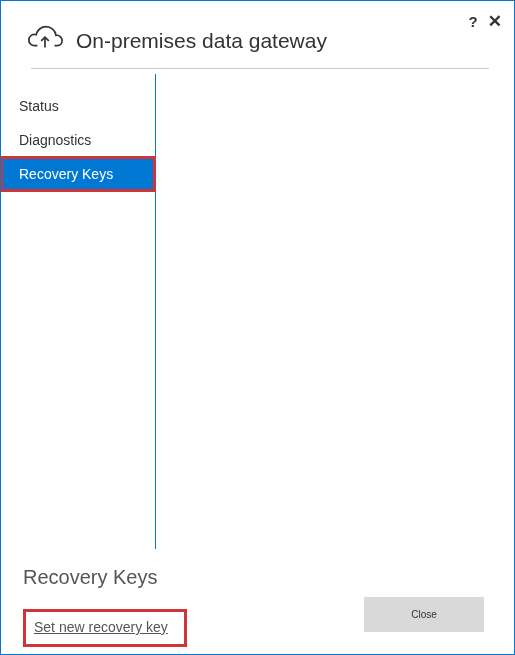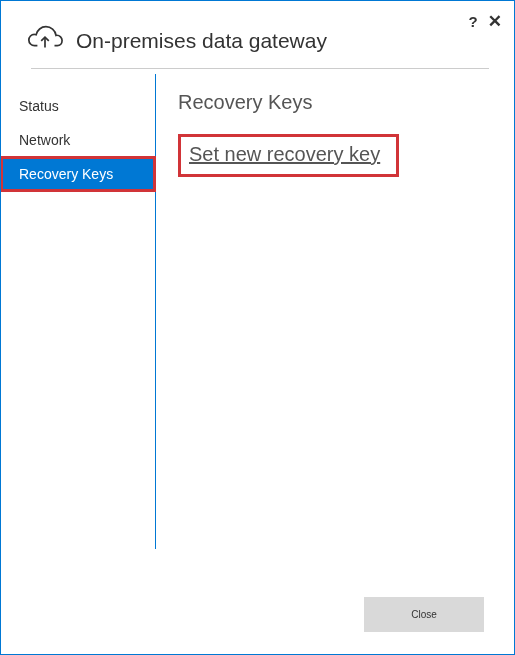--- a/index.html
+++ b/index.html
@@ -50,20 +50,21 @@
       font-size: 17px;
     }
     .divider {
       height: 1px;
       background: #ccc;
       margin: 0 25px 0 30px;
     }
     .content-wrapper {
       display: flex;
       padding-top: 5px;
+      flex-direction: column;
     }
     .sidebar {
       width: 155px;
       flex-shrink: 0;
       border-right: 1px solid #0078d4;
       min-height: 475px;
       padding-top: 15px;
     }
     .sidebar-item {
       padding: 9px 12px 9px 18px;
@@ -88,21 +89,21 @@
       font-weight: 400;
       color: #555;
       margin-bottom: 20px;
     }
     .link-box {
       display: inline-block;
       border: 3px solid #d13438;
       padding: 6px 16px 8px 8px;
     }
     .main-link {
-      font-size: 20px;
+      font-size: 14px;
       color: #555;
       text-decoration: underline;
       cursor: pointer;
     }
     .footer {
       position: absolute;
       bottom: 22px;
       right: 30px;
     }
     .close-button {
@@ -135,21 +136,21 @@
 </div>
 
 <div class="divider"></div>
 
 <div class="content-wrapper">
   <div class="sidebar">
     <div class="sidebar-item">
       <span>Status</span>
     </div>
     <div class="sidebar-item">
-      <span>Network</span>
+      <span>Diagnostics</span>
     </div>
     <div class="sidebar-item active highlight-red">
       <span>Recovery Keys</span>
     </div>
   </div>
 
   <div class="main">
     <div class="main-heading">Recovery Keys</div>
     <div class="link-box">
       <span class="main-link">Set new recovery key</span>

